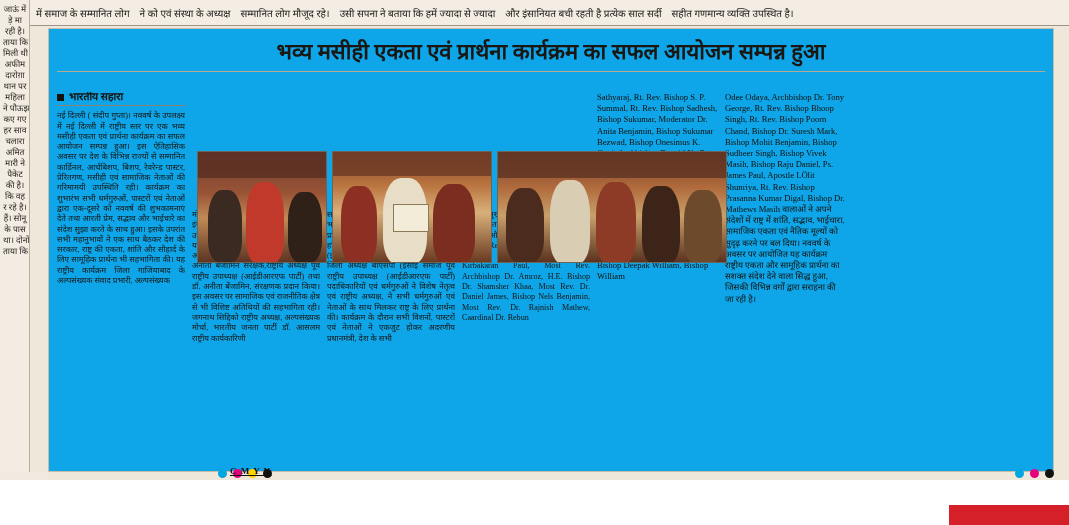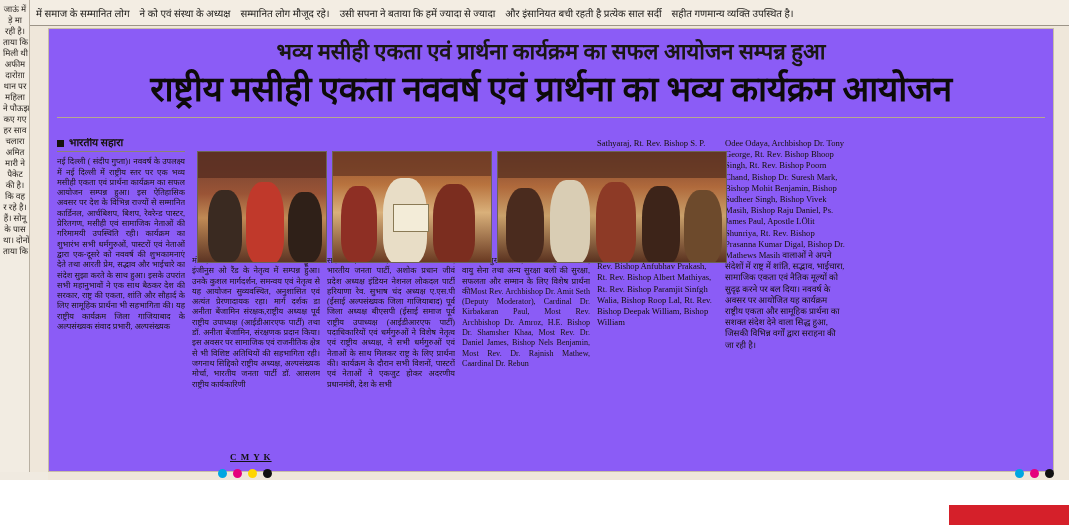--- a/index.html
+++ b/index.html
@@ -28,21 +28,21 @@
     box-sizing:border-box;
     display:flex;align-items:center;
     font-size:10px;color:#1c1a17;
     padding:0 6px;gap:10px;
     white-space:nowrap;overflow:hidden;
   }
   .top-band span{display:inline-block;}
   
   .article{
     position:absolute;left:48px;top:28px;width:1006px;height:444px;
-    background:#8b5cf6;
+    background:#0ea5e9;
     border:1px solid #c9bda8;
     box-sizing:border-box;
     padding:6px 8px 4px 8px;
     overflow:hidden;
   }
   .kicker{
     text-align:center;
     font-size:22px;
     font-weight:bold;
     color:#1a1713;
@@ -103,21 +103,21 @@
     text-align:left;overflow:hidden;
   }
   
   .colorbar{
     position:absolute;left:48px;top:466px;width:1006px;height:14px;
     display:flex;align-items:center;gap:6px;padding-left:170px;
     box-sizing:border-box;
   }
   .dot{width:9px;height:9px;border-radius:50%;display:inline-block;}
   .cmyk-label{
-    position:absolute;left:200px;top:452px;
+    position:absolute;left:200px;top:466px;
     font-size:9px;font-weight:bold;letter-spacing:1px;color:#111;text-decoration:underline;
   }
   .bottom-white{
     position:absolute;left:0;top:480px;width:1069px;height:45px;background:#ffffff;
   }
   .bottom-pink{
     position:absolute;left:0;top:472px;width:48px;height:53px;background:#f0eae0;
   }
   .scrap{
     position:absolute;left:0;top:505px;width:1069px;height:20px;background:#fff;
@@ -160,21 +160,20 @@
   <span>ने को एवं संस्था के अध्यक्ष</span>
   <span>सम्मानित लोग मौजूद रहे।</span>
   <span>उसी सपना ने बताया कि हमें ज्यादा से ज्यादा</span>
   <span>और इंसानियत बची रहती है प्रत्येक साल सर्दी</span>
   <span>सहीत गणमान्य व्यक्ति उपस्थित है।</span>
 </div>
 
 <div class="article">
 
   <div class="kicker">भव्य मसीही एकता एवं प्रार्थना कार्यक्रम का सफल आयोजन सम्पन्न हुआ</div>
-  <div class="headline">राष्ट्रीय मसीही एकता नववर्ष एवं प्रार्थना का भव्य कार्यक्रम आयोजन</div>
   <div class="rule"></div>
 
   <div class="body-grid">
 
     <div class="col byline-col">
       <div class="byline">
         <span class="sq"></span>
         <span>भारतीय सहारा</span>
       </div>
       <div class="byline-rule"></div>

